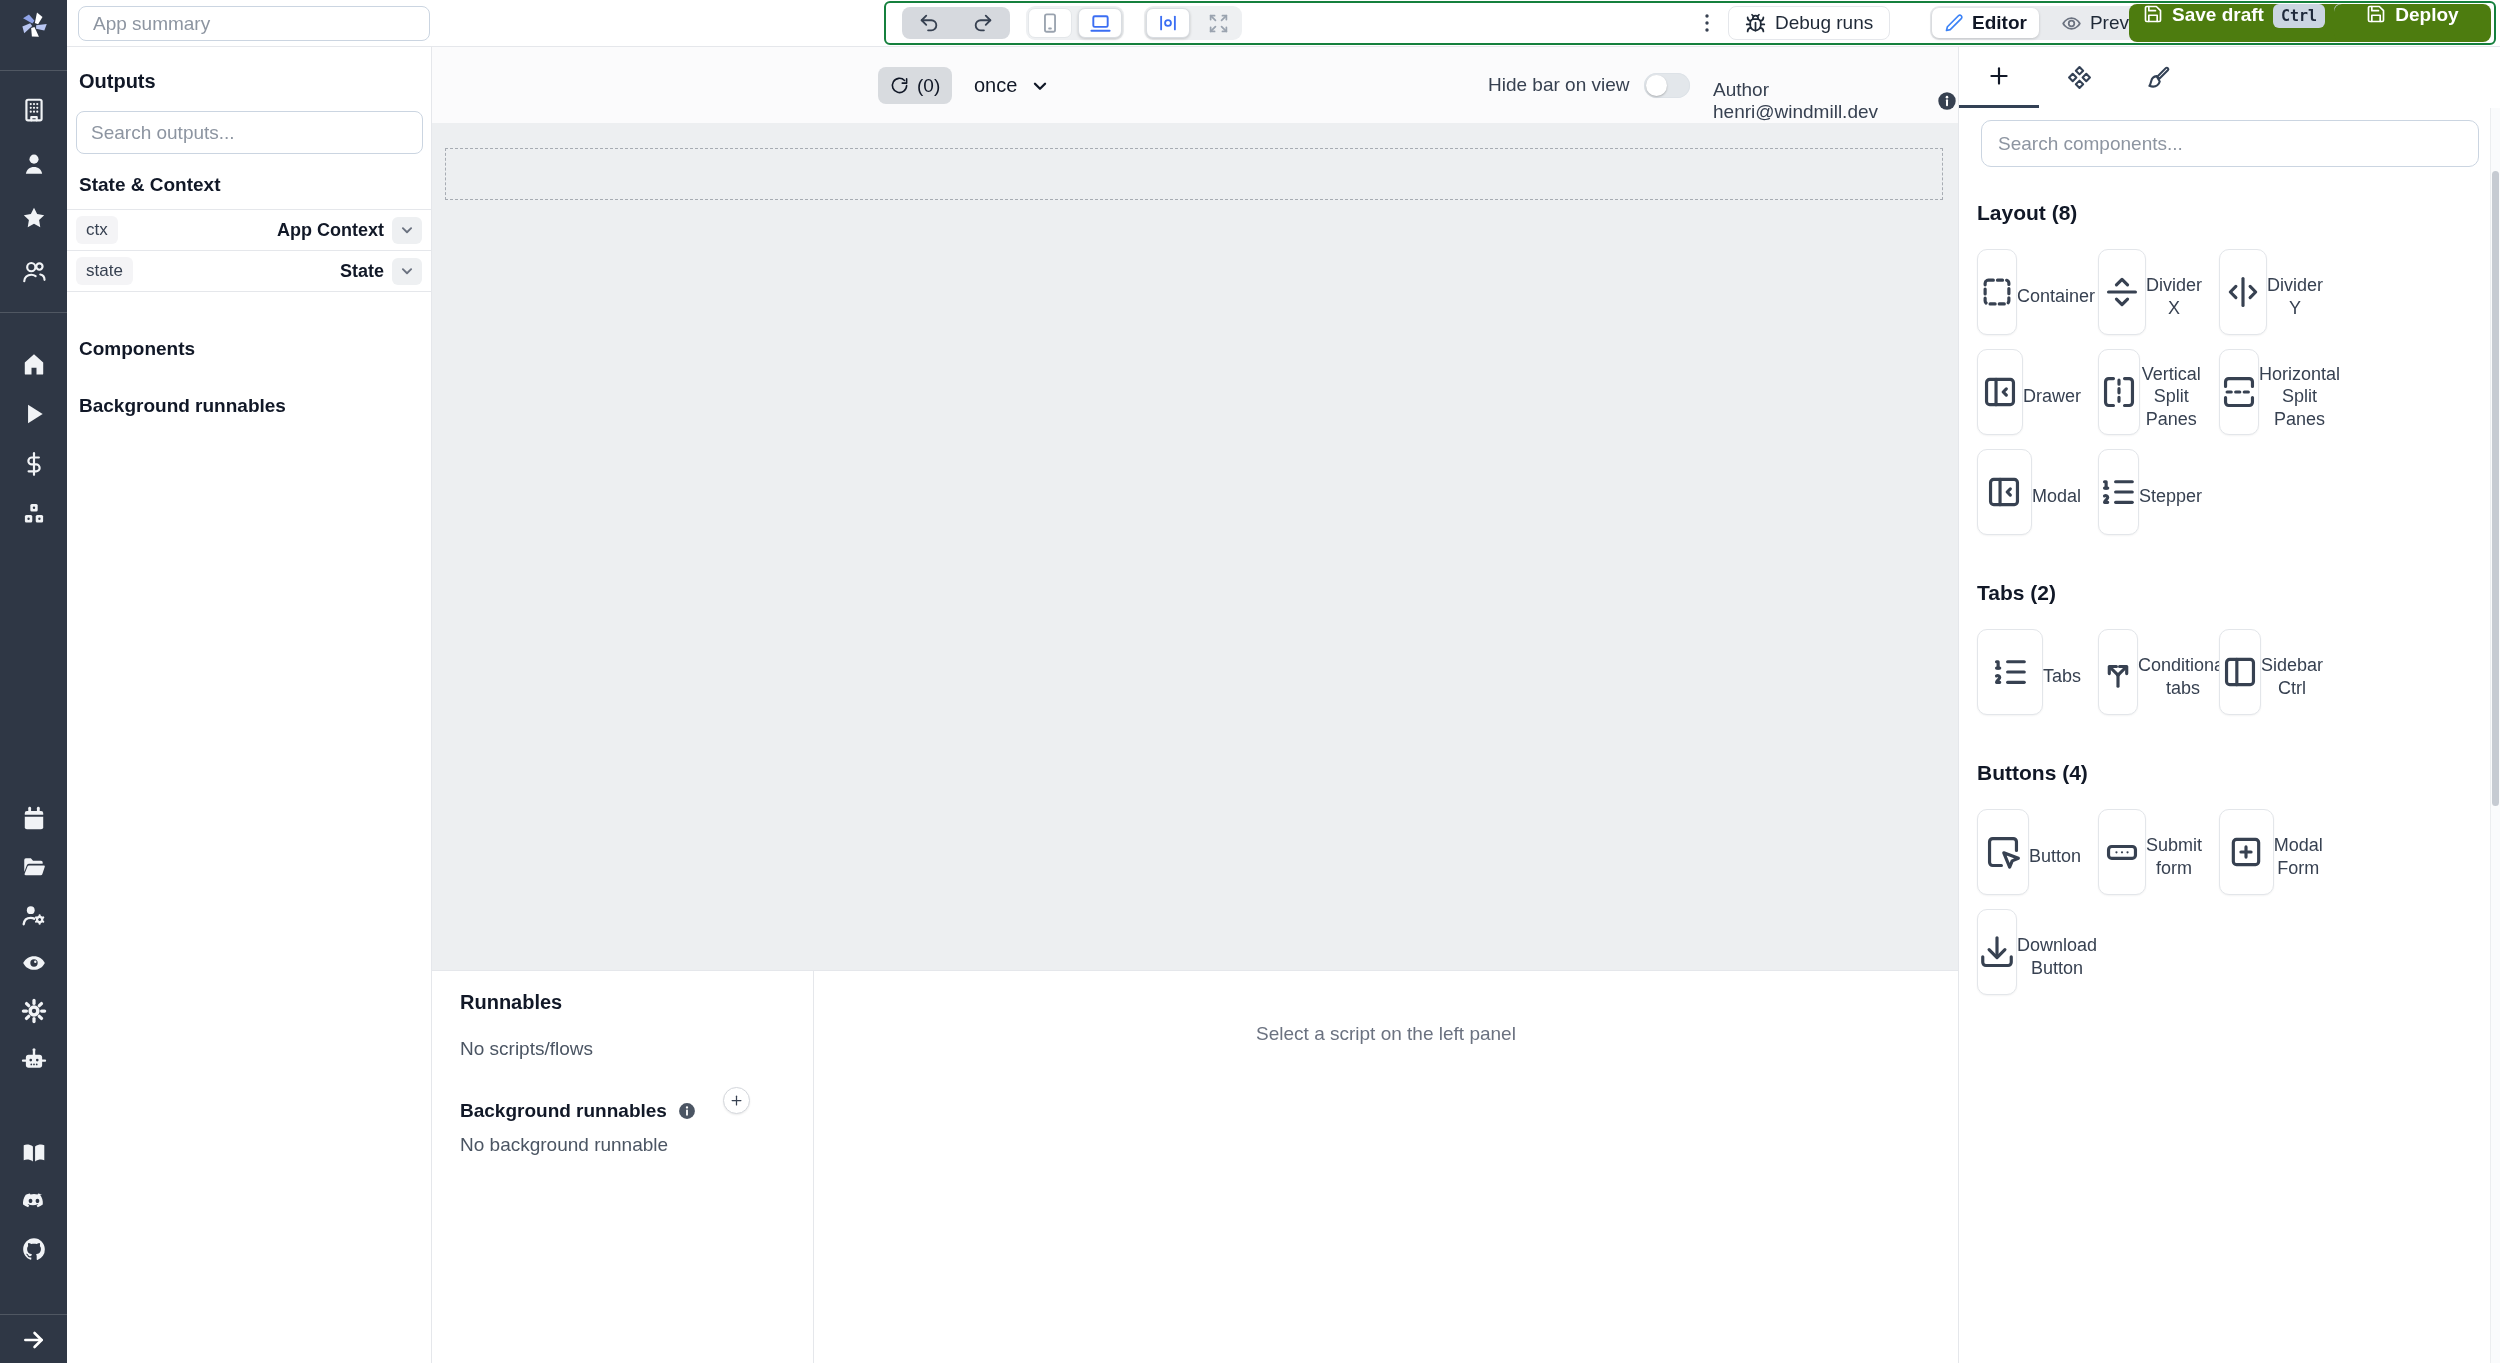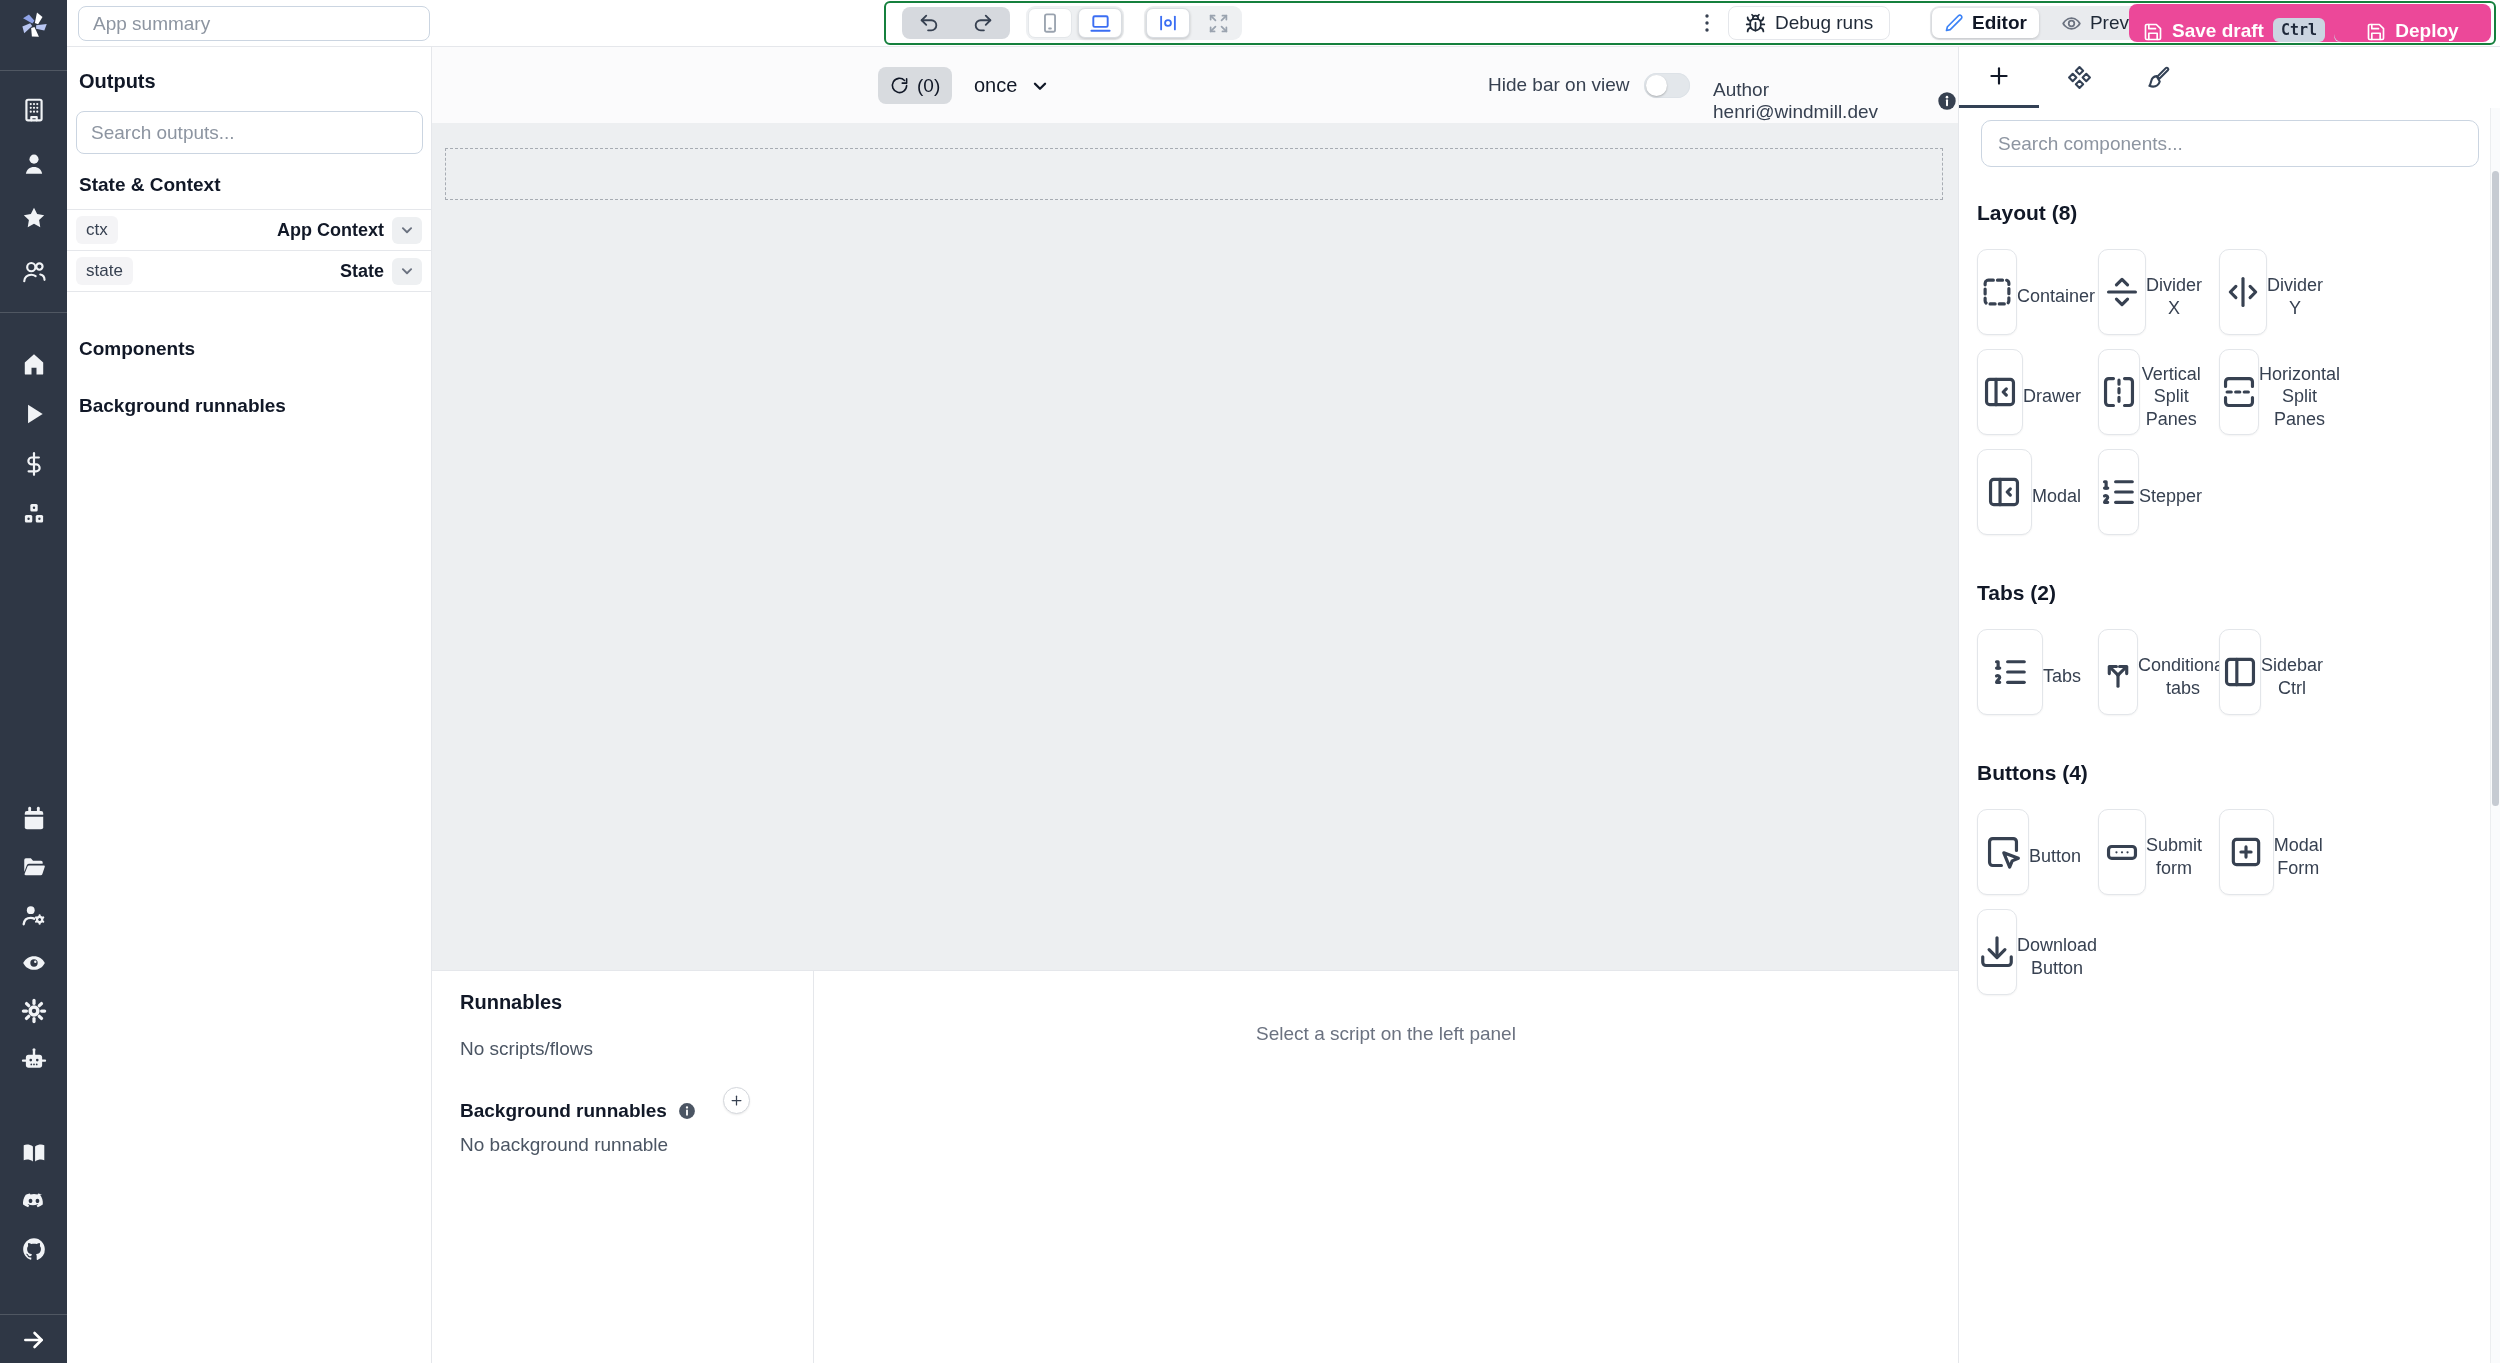--- a/index.html
+++ b/index.html
@@ -43,22 +43,22 @@
          justify-content:center;color:#374151;cursor:pointer;}
   .debug-btn{position:absolute;left:842px;top:3px;height:34px;padding:0 16px;background:#fff;
              border:1px solid #e5e7eb;border-radius:8px;display:flex;align-items:center;gap:9px;
              font-size:19px;font-weight:500;color:#1f2937;cursor:pointer;box-sizing:border-box;}
   .ep-group{position:absolute;left:1044px;top:3px;height:34px;display:flex;gap:8px;background:#e9ebee;
             border-radius:9px;padding:2px;box-sizing:border-box;}
   .editor-btn{background:#fff;border-radius:7px;box-shadow:0 1px 3px rgba(0,0,0,.18);padding:0 12px;
               display:flex;gap:8px;align-items:center;font-weight:700;font-size:19px;color:#111827;cursor:pointer;}
   .preview-btn{padding:0 14px;display:flex;gap:8px;align-items:center;font-weight:500;font-size:19px;
                color:#1f2937;cursor:pointer;}
-  .blue-btn{position:absolute;top:1px;height:38px;background:#ec4899;border-radius:8px;color:#fff;
-            display:flex;align-items:flex-end;gap:9px;padding:0 14px;font-size:19px;font-weight:700;
+  .blue-btn{position:absolute;top:1px;height:38px;background:#4d7c0f;border-radius:8px;color:#fff;
+            display:flex;align-items:flex-start;gap:9px;padding:0 14px;font-size:19px;font-weight:700;
             cursor:pointer;box-sizing:border-box;}
   .save-btn{left:1243px;} .deploy-btn{left:1448px;width:157px;justify-content:center;}
   .kbd{background:#cbd5e1;color:#1e293b;border-radius:6px;padding:3px 8px;
        font-family:"DejaVu Sans Mono",monospace;font-size:15px;font-weight:700;}
 
   
   #outputs-panel{position:absolute;left:67px;top:47px;width:365px;height:1316px;background:#fff;
                  border-right:1px solid #e5e7eb;box-sizing:border-box;}
   #outputs-panel h2{margin:23px 0 0 12px;font-size:20px;font-weight:700;color:#111827;}
   #search-outputs{display:block;margin:18px 9px 0;width:347px;height:43px;box-sizing:border-box;

